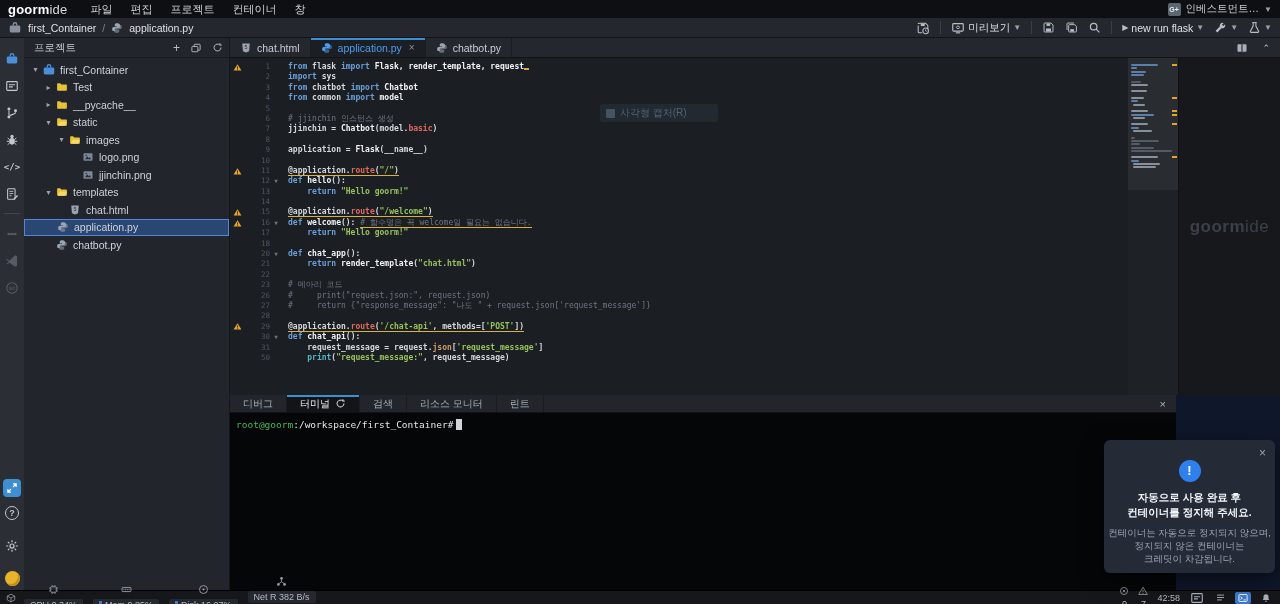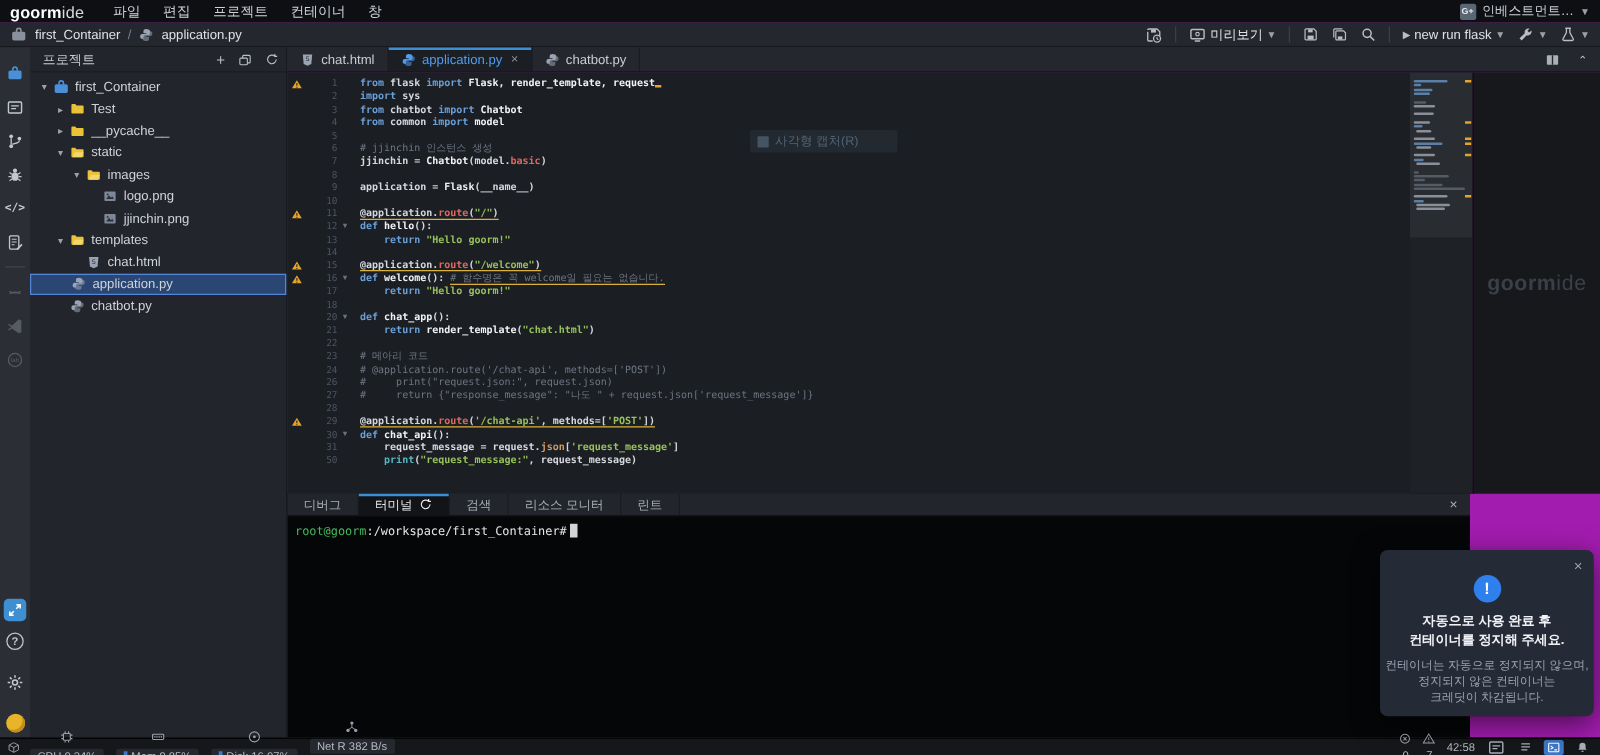--- a/index.html
+++ b/index.html
@@ -1,19 +1,19 @@
 <!DOCTYPE html>
 <html><head>
 <meta charset="utf-8">
 <style>
   * { margin:0; padding:0; box-sizing:border-box; }
   html,body { background:#000; }
   #app {
     position:relative; width:1280px; height:604px; overflow:hidden;
-    background:#a21caf; font-family:"Liberation Sans", sans-serif;
+    background:#0f172a; font-family:"Liberation Sans", sans-serif;
     color:#c8ccd4; font-size:11px; -webkit-font-smoothing:antialiased;
   }
   .abs { position:absolute; }
   .row { display:flex; align-items:center; }
   svg { display:block; }
 
   
   #menubar { left:0; top:0; width:1280px; height:18px; background:#0d0f12; display:flex; align-items:center; padding:0 8px; }
   #logo { font-size:13px; color:#fff; letter-spacing:.2px; margin-right:14px; font-weight:bold; }
   #logo .lite { font-weight:normal; color:#d7dade; }
@@ -662,26 +662,20 @@
           <span class="g-warn"></span>
           <span class="g-num">22</span>
           <span class="g-fold"></span>
           <span class="c-txt"></span>
         </div>
         <div class="cl">
           <span class="g-warn"></span>
           <span class="g-num">23</span>
           <span class="g-fold"></span>
           <span class="c-txt"><span class="cm"># 메아리 코드</span></span>
-        </div>
-        <div class="cl">
-          <span class="g-warn"></span>
-          <span class="g-num">24</span>
-          <span class="g-fold"></span>
-          <span class="c-txt"><span class="cm"># @application.route('/chat-api', methods=['POST'])</span></span>
         </div>
         <div class="cl">
           <span class="g-warn"></span>
           <span class="g-num">26</span>
           <span class="g-fold"></span>
           <span class="c-txt"><span class="cm">#     print("request.json:", request.json)</span></span>
         </div>
         <div class="cl">
           <span class="g-warn"></span>
           <span class="g-num">27</span>

